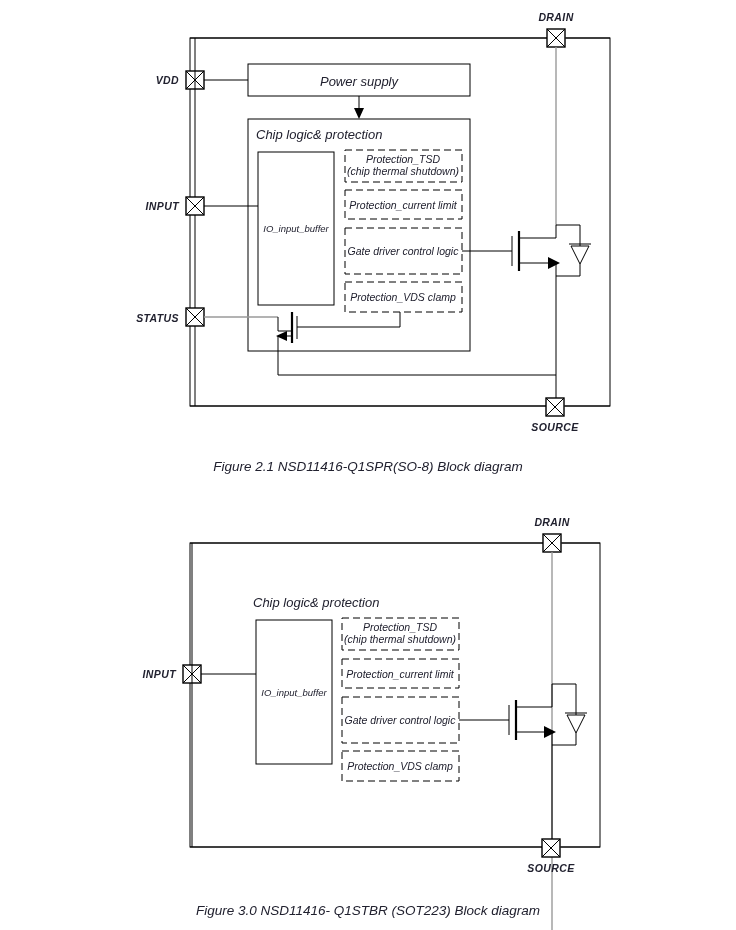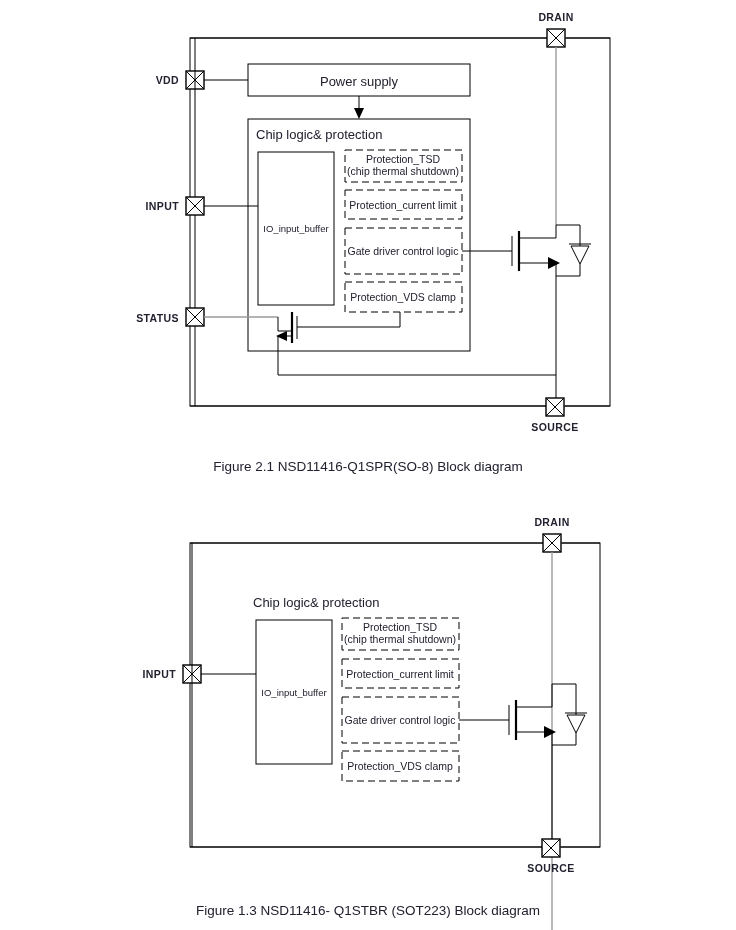--- a/index.html
+++ b/index.html
@@ -12,20 +12,21 @@
     height: 930px;
     font-family: "Liberation Sans", sans-serif;
     color: #1a1a2e;
     position: relative;
     overflow: hidden;
   }
   .page {
     position: relative;
     width: 736px;
     height: 930px;
+    font-style: italic;
   }
   svg.diagram {
     position: absolute;
     left: 0;
     top: 0;
     overflow: visible;
   }
   .wire {
     stroke: #000000;
     stroke-width: 1;
@@ -253,15 +254,15 @@
     <line class="wire" x1="552" y1="245" x2="576" y2="245"></line>
 
     <line class="wire" x1="190" y1="347" x2="543" y2="347"></line>
     <line class="wire" x1="561" y1="347" x2="600" y2="347"></line>
     <rect class="pad" x="542" y="339" width="18" height="18"></rect>
     <line class="pad-x" x1="542" y1="339" x2="560" y2="357"></line>
     <line class="pad-x" x1="560" y1="339" x2="542" y2="357"></line>
     <text class="lbl-pin" x="551" y="372" text-anchor="middle">SOURCE</text>
   </svg>
 
-  <div class="caption" style="top:903px;">Figure 1.3 NSD11416- Q1STBR (SOT223) Block diagram</div>
+  <div class="caption" style="top:903px;">Figure 3.0 NSD11416- Q1STBR (SOT223) Block diagram</div>
 
 </div>
 
 </body></html>

